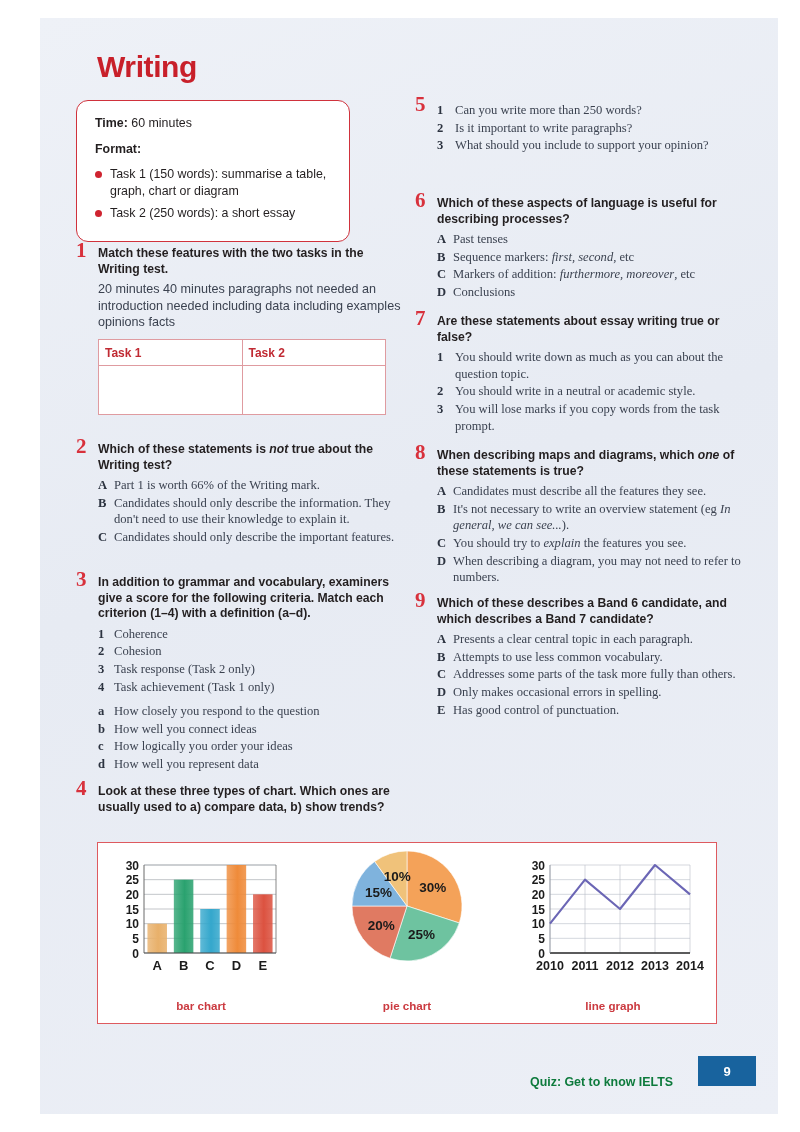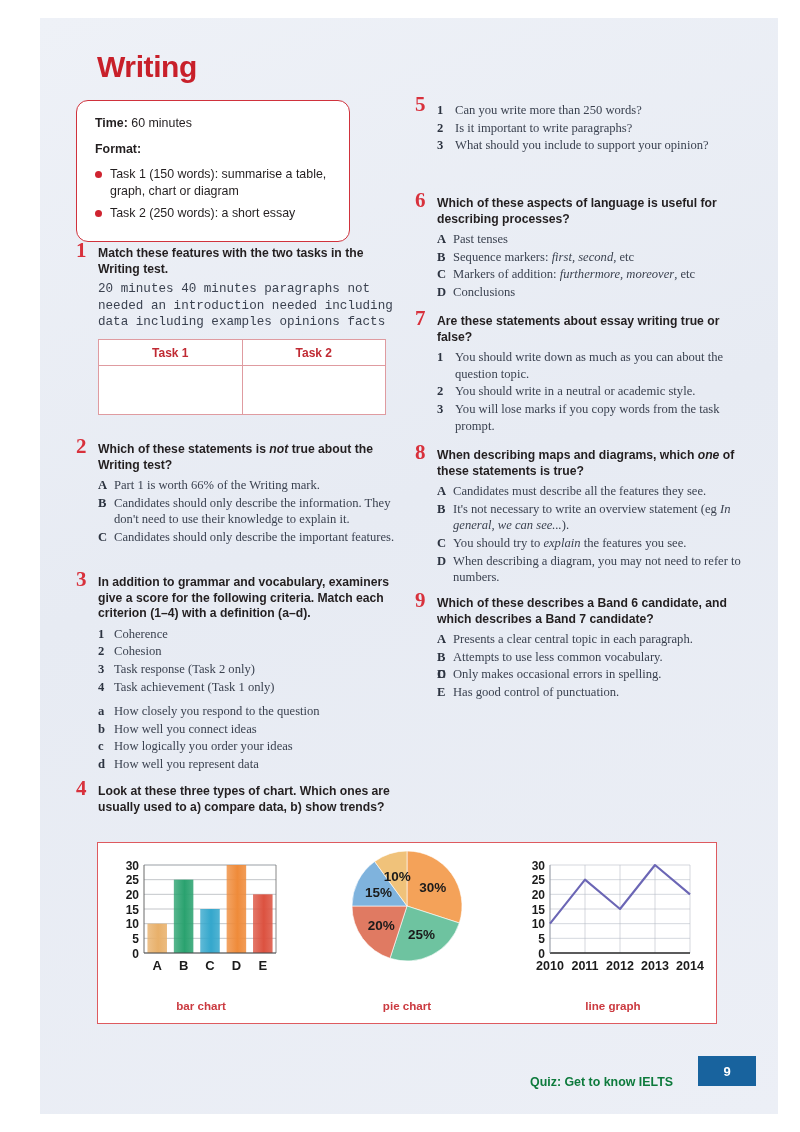--- a/index.html
+++ b/index.html
@@ -88,21 +88,21 @@
   .qtext {
     font-size: 12.2px;
     font-weight: bold;
     color: #231f20;
     line-height: 1.28;
     margin-bottom: 4px;
   }
   .qtext i { }
 
   .plain {
-    font-family: Liberation Mono, monospace;
+    font-family: Liberation Sans, sans-serif;
     font-size: 12.6px;
     color: #3b4250;
     line-height: 1.3;
   }
   .opts { list-style: none; margin-top: 2px; }
   .opts li {
     position: relative;
     font-family: "Liberation Serif", serif;
     font-size: 12.6px;
     color: #3b4250;
@@ -124,21 +124,22 @@
   .task-table {
     margin-top: 9px;
     width: 288px;
     border-collapse: collapse;
     background: #ffffff;
     border: 1.3px solid #df9ba0;
   }
   .task-table td {
     border: 1.3px solid #df9ba0;
     width: 50%;
-    text-align: center;
+    text-align: left;
+    padding-left: 6px;
   }
   .task-table td.head {
     height: 26px;
     font-size: 12px;
     font-weight: bold;
     color: #c02a33;
   }
   .task-table td.body { height: 49px; }
 
   
@@ -303,21 +304,21 @@
           <li><span class="lbl">D</span><span>When describing a diagram, you may not need to refer to numbers.</span></li>
         </ul>
       </div>
 
       <div class="q" style="position:absolute; top:578px; width:335px;">
         <span class="qnum">9</span>
         <div class="qtext">Which of these describes a Band 6 candidate, and which describes a Band 7 candidate?</div>
         <ul class="opts">
           <li><span class="lbl">A</span><span>Presents a clear central topic in each paragraph.</span></li>
           <li><span class="lbl">B</span><span>Attempts to use less common vocabulary.</span></li>
-          <li><span class="lbl">C</span></li>
+          <li><span class="lbl">C</span><span>Addresses some parts of the task more fully than others.</span></li>
           <li><span class="lbl">D</span><span>Only makes occasional errors in spelling.</span></li>
           <li><span class="lbl">E</span><span>Has good control of punctuation.</span></li>
         </ul>
       </div>
 
     </div>
 
     <div class="chart-panel">
 
       <div class="chart-cell">

